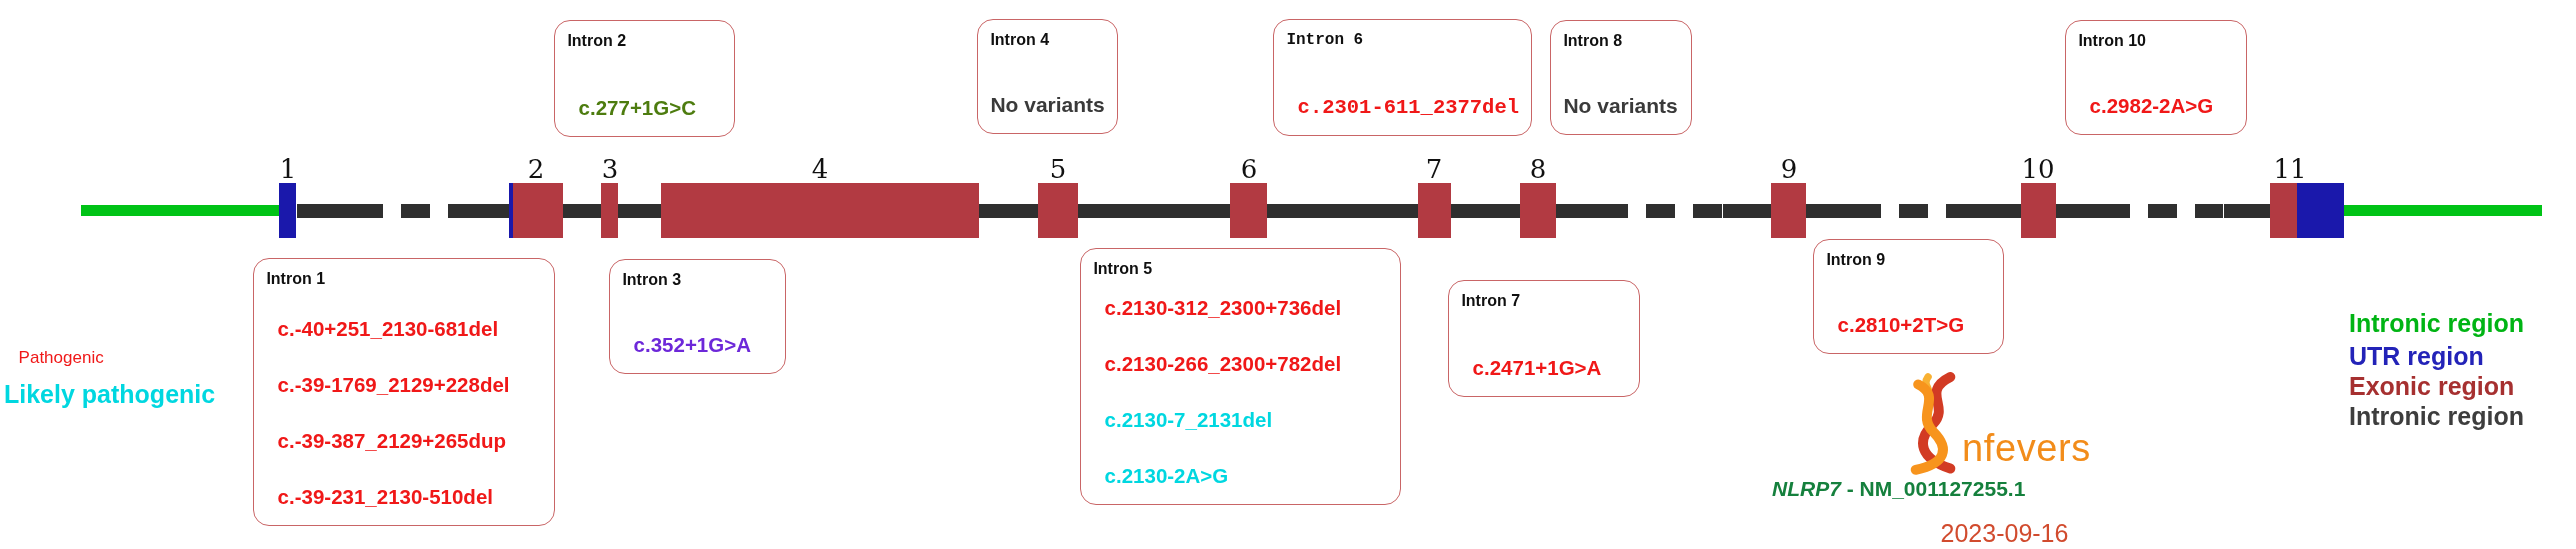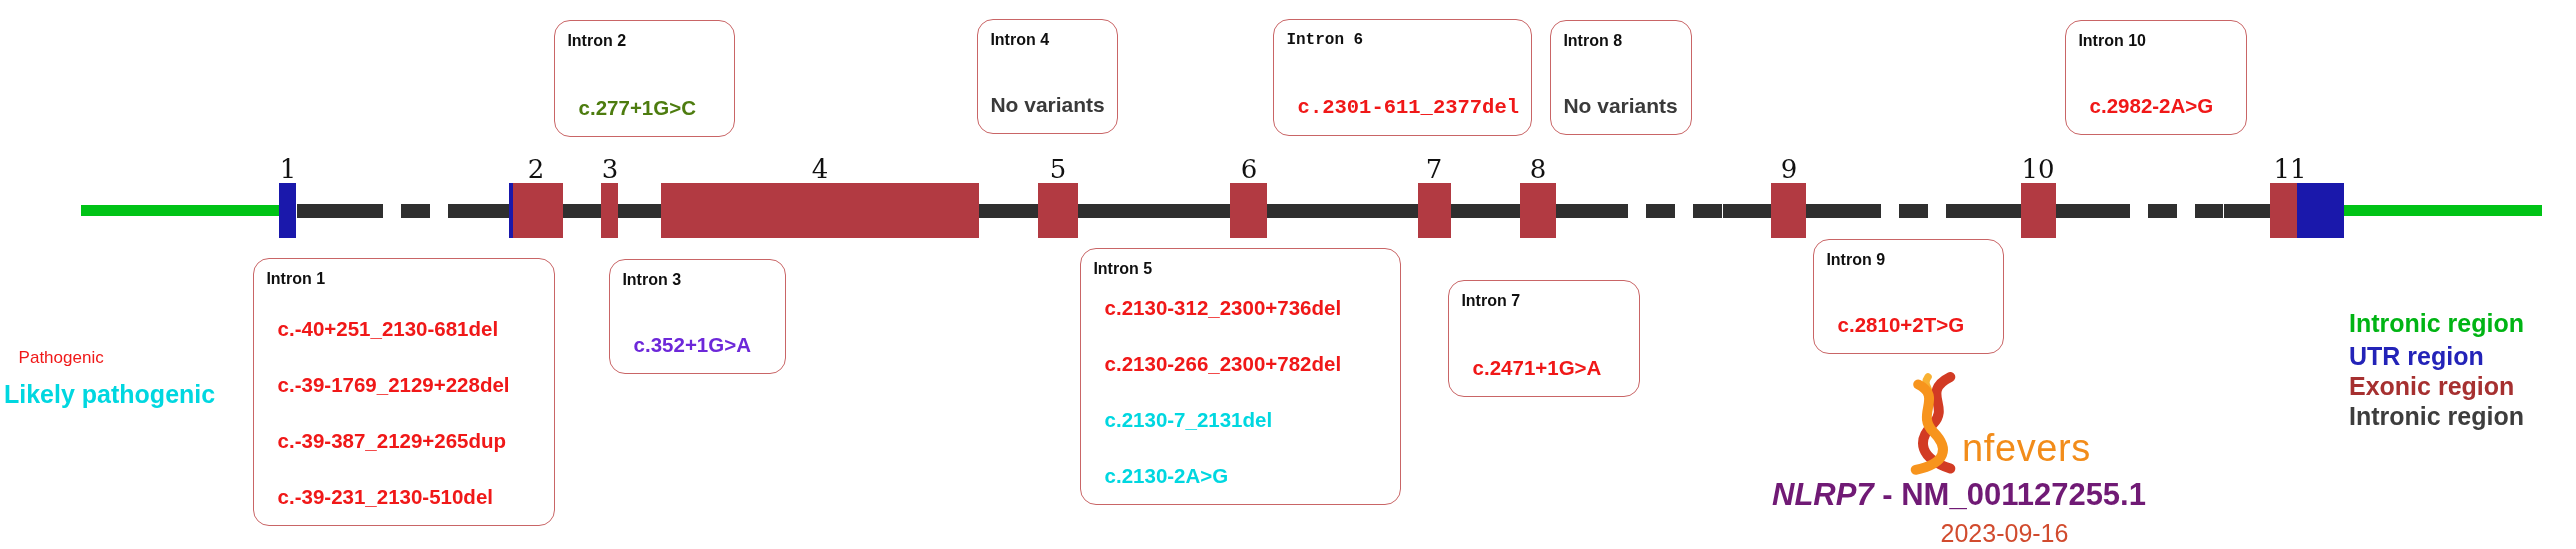--- a/index.html
+++ b/index.html
@@ -27,21 +27,21 @@
   .vnote{font-weight:700;font-size:21px;color:#3a3a3a;white-space:nowrap;}
 
   
   .lgl{position:absolute;white-space:nowrap;}
   .legend-left-1{left:18.6px;top:348px;font-size:17px;font-weight:400;}
   .legend-left-2{left:4px;top:380px;font-size:25px;font-weight:bold;}
   .legend-right{left:2349px;font-size:25px;font-weight:bold;}
 
   
   .logo-text{position:absolute;left:1962px;top:427px;font-size:38px;color:#f28c1a;letter-spacing:0.6px;}
-  .gene-title{position:absolute;left:1772px;top:477px;font-size:31px;font-weight:bold;color:#701a75;white-space:nowrap;}
+  .gene-title{position:absolute;left:1772px;top:477px;font-size:21px;font-weight:bold;color:#15803d;white-space:nowrap;}
   .gene-title .sym{font-style:italic;}
   .diagram-date{position:absolute;left:1899px;top:519px;width:211px;text-align:center;
                 font-size:25px;color:#d14b2e;}
 </style>
 </head>
 <body>
 
 <div id="canvas">
 
   <div class="flank" style="left:81px;width:198px;"></div>

